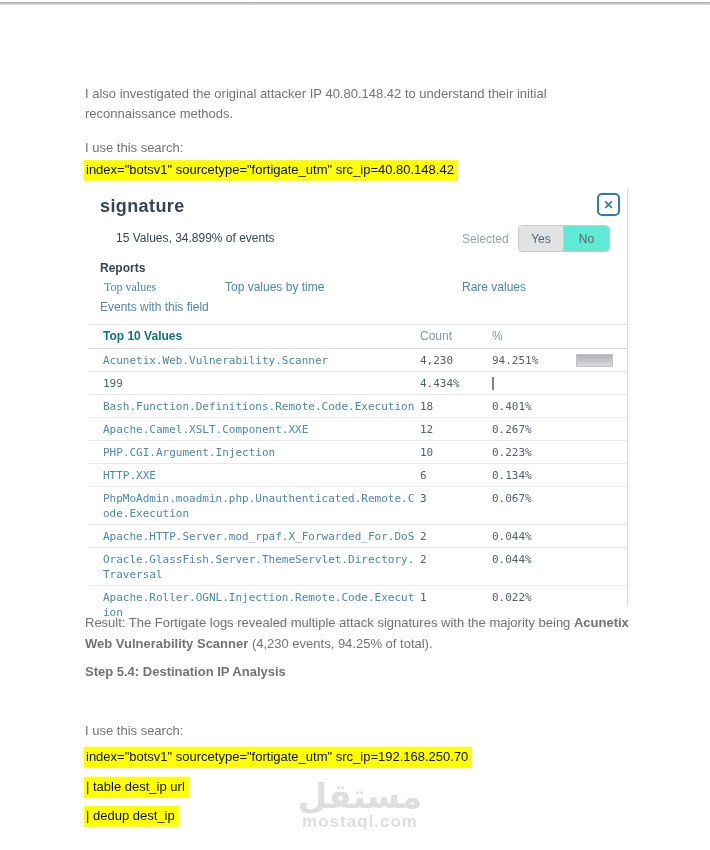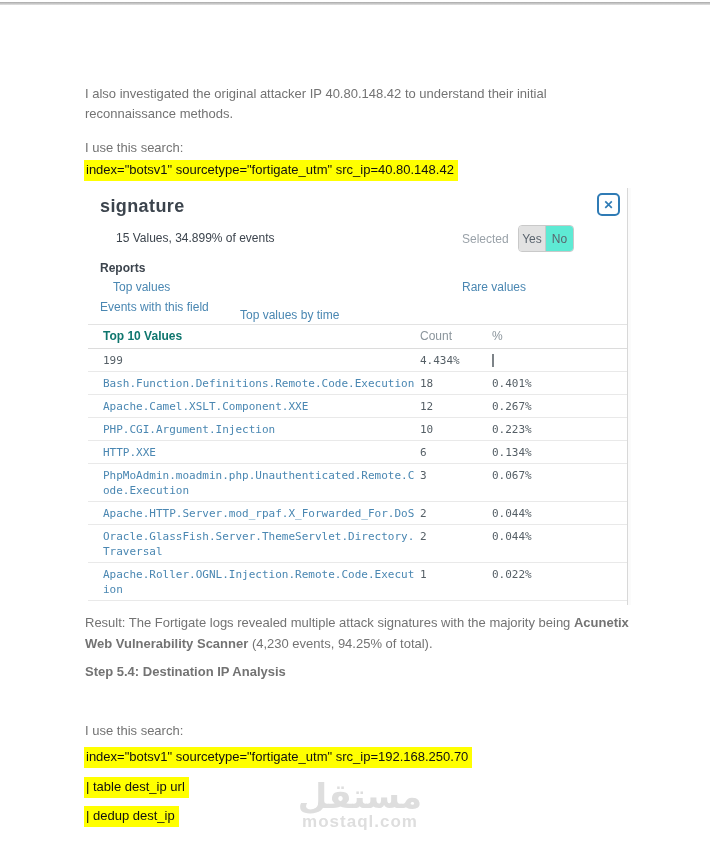--- a/index.html
+++ b/index.html
@@ -92,21 +92,21 @@
   .toggle-group {
     position: absolute;
     left: 430px; top: 37px;
     display: flex;
     border: 1px solid #c9c9c9;
     border-radius: 4px;
     overflow: hidden;
     background: #f8f8f8;
   }
   .toggle-group button {
-    width: 27px; height: 25px;
+    width: 45px; height: 25px;
     border: none;
     font-family: "Liberation Sans", sans-serif;
     font-size: 12px;
     color: #5a646e;
     cursor: pointer;
   }
   .toggle-group .yes { background: #e2e2e2; border-right: 1px solid #c9c9c9; }
   .toggle-group .no  { background: #5eead4; }
   .reports-label {
     position: absolute;
@@ -115,22 +115,22 @@
     color: #3c444d;
     text-align: center;
   }
   .report-link {
     position: absolute;
     top: 92px;
     color: #4a87b2;
     text-decoration: none;
     cursor: pointer;
   }
-  .link-a { left: 25px; }
-  .link-b { left: 152px; margin-top: 28px; }
+  .link-a { left: 16px; font-family: Liberation Serif, serif; }
+  .link-b { left: 137px; }
   .link-c { left: 374px; }
   .events-link {
     position: absolute;
     left: 12px; top: 112px;
     color: #4a87b2;
     text-decoration: none;
     cursor: pointer;
   }
 
   .values-table {
@@ -229,20 +229,26 @@
 
     <div class="values-table">
       <div class="t-header">
         <span class="h-val">Top 10 Values</span>
         <span class="h-count">Count</span>
         <span class="h-pct">%</span>
         <span></span>
       </div>
       <div id="rows-container">
           <div class="trow">
+            <a class="r-val">Acunetix.Web.Vulnerability.Scanner</a>
+            <span class="r-count">4,230</span>
+            <span class="r-pct">94.251%</span>
+            <span class="r-bar big" style="width: 37px;"></span>
+          </div>
+          <div class="trow">
             <span class="r-count">199</span>
             <span class="r-pct">4.434%</span>
             <span class="r-bar thin" style="width: 2px;"></span>
           </div>
           <div class="trow">
             <a class="r-val">Bash.Function.Definitions.Remote.Code.Execution</a>
             <span class="r-count">18</span>
             <span class="r-pct">0.401%</span>
             <span class="r-bar"></span>
           </div>

